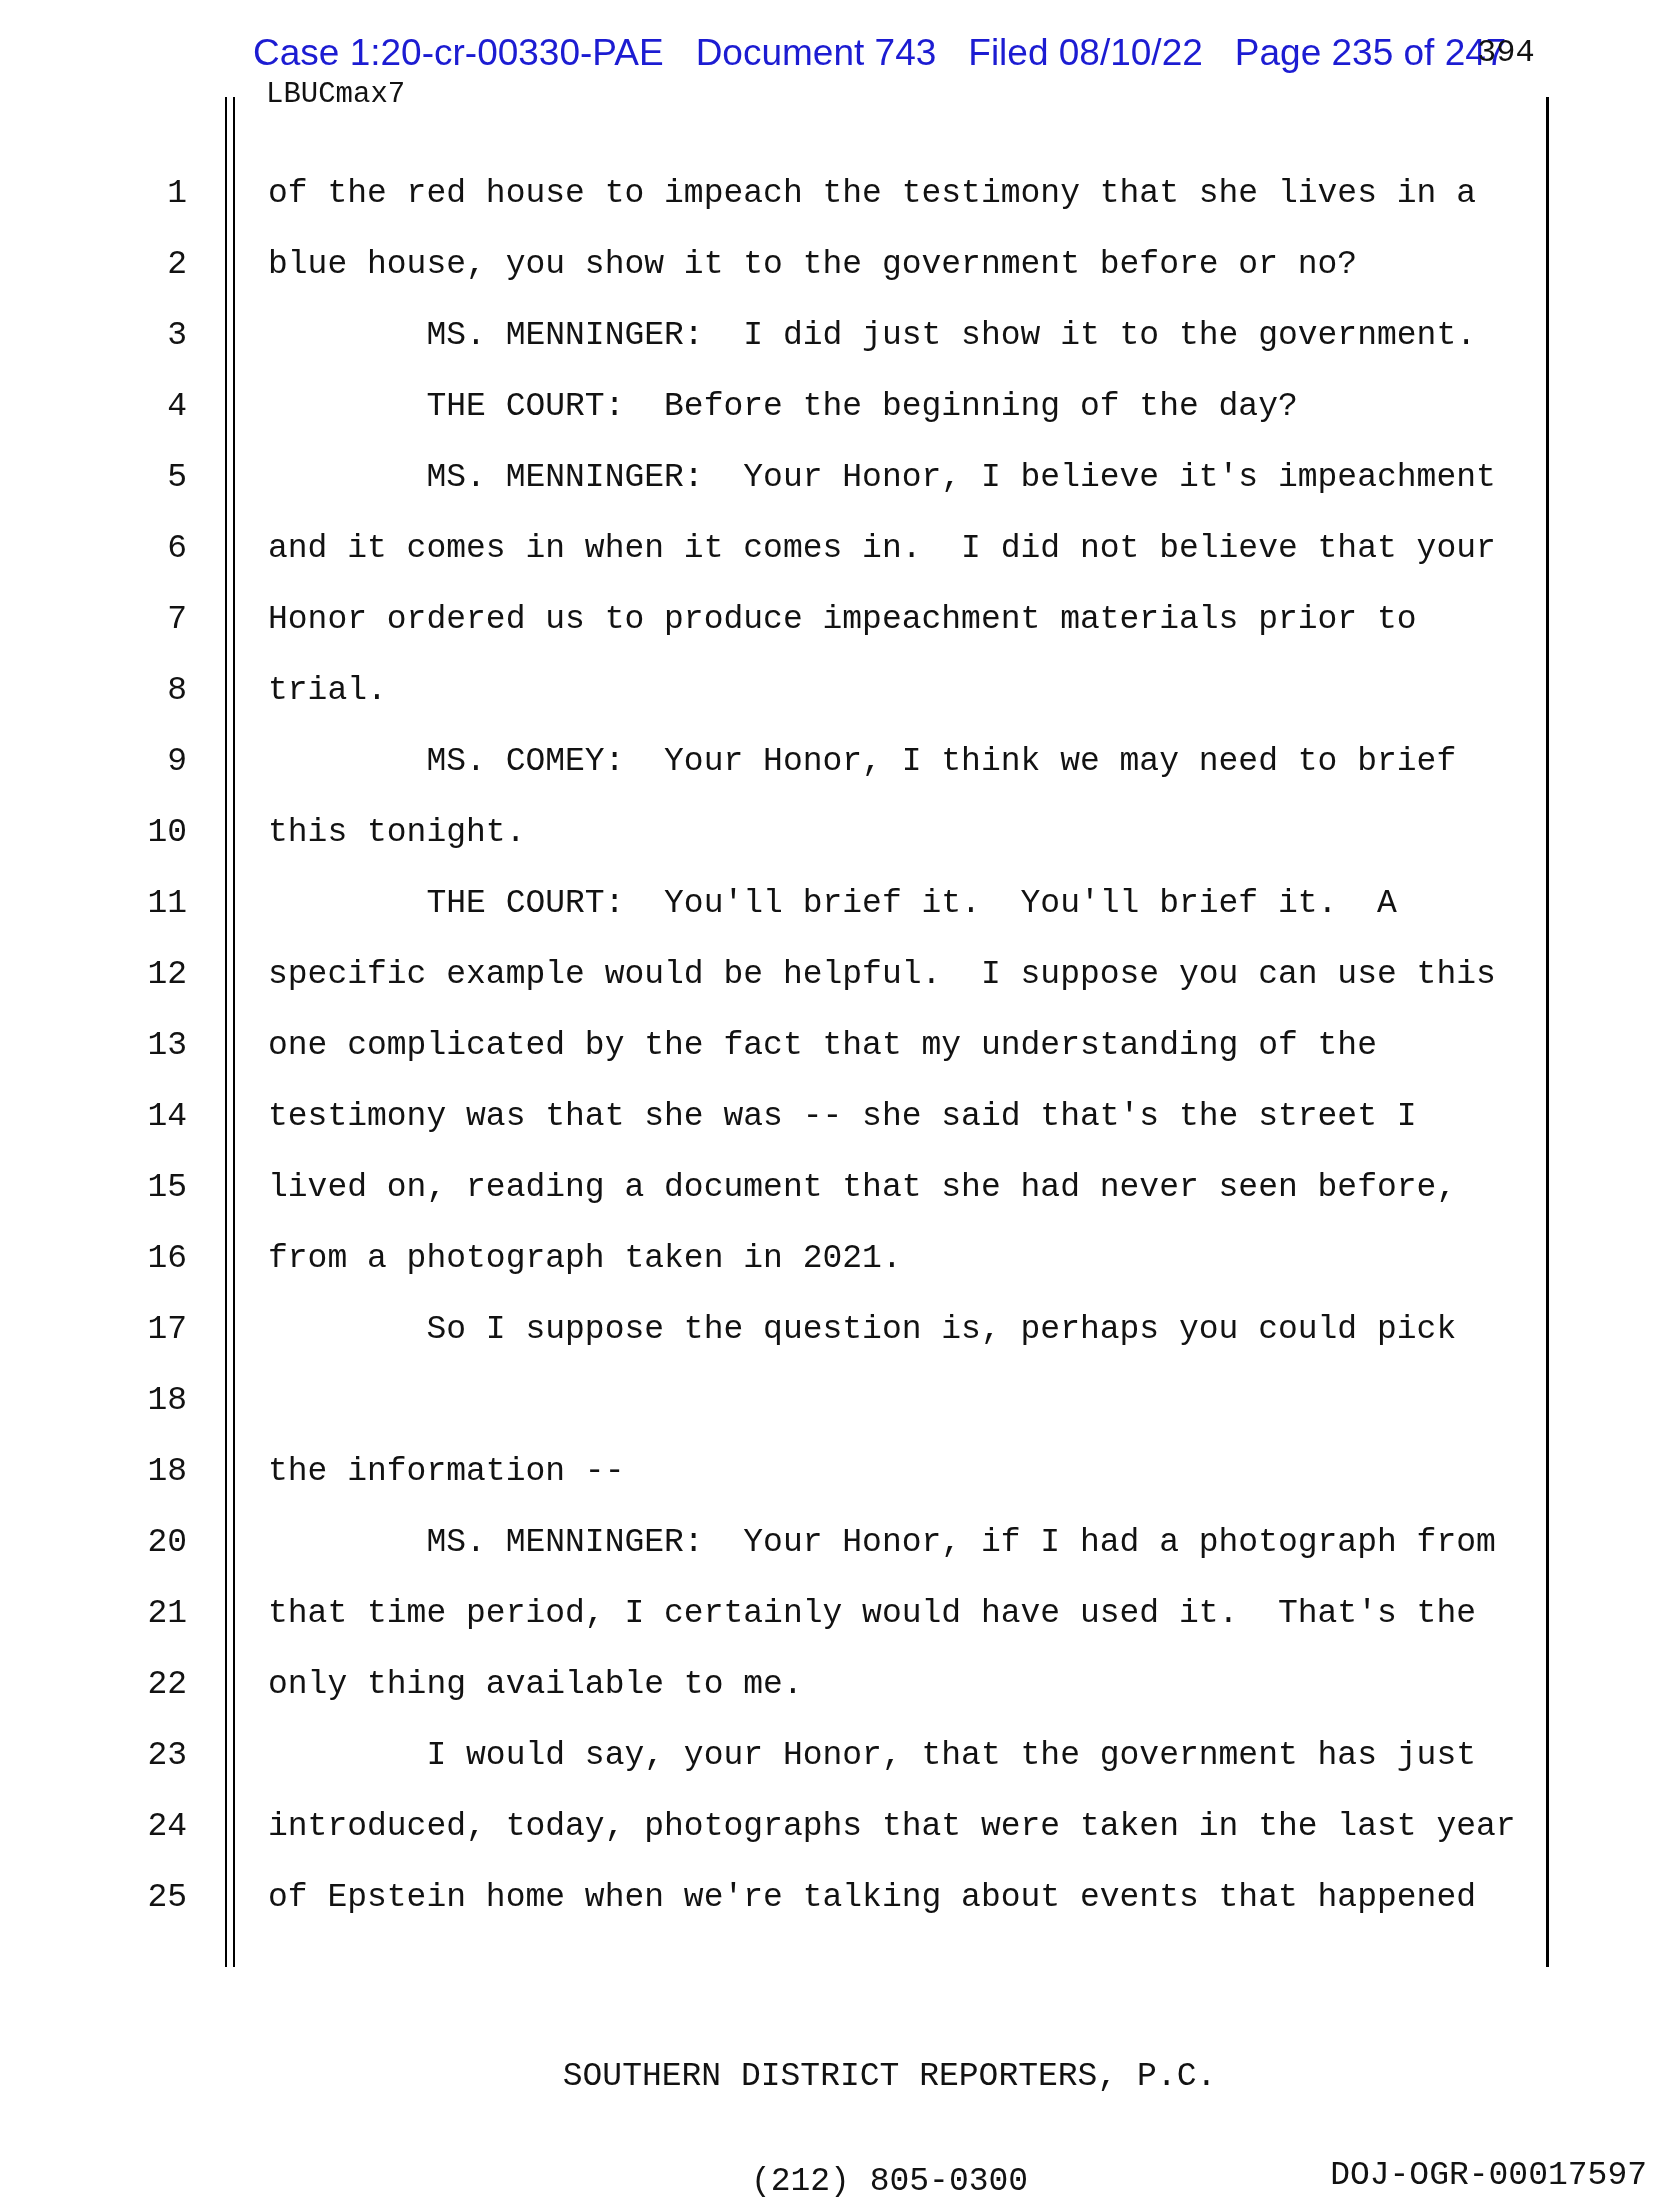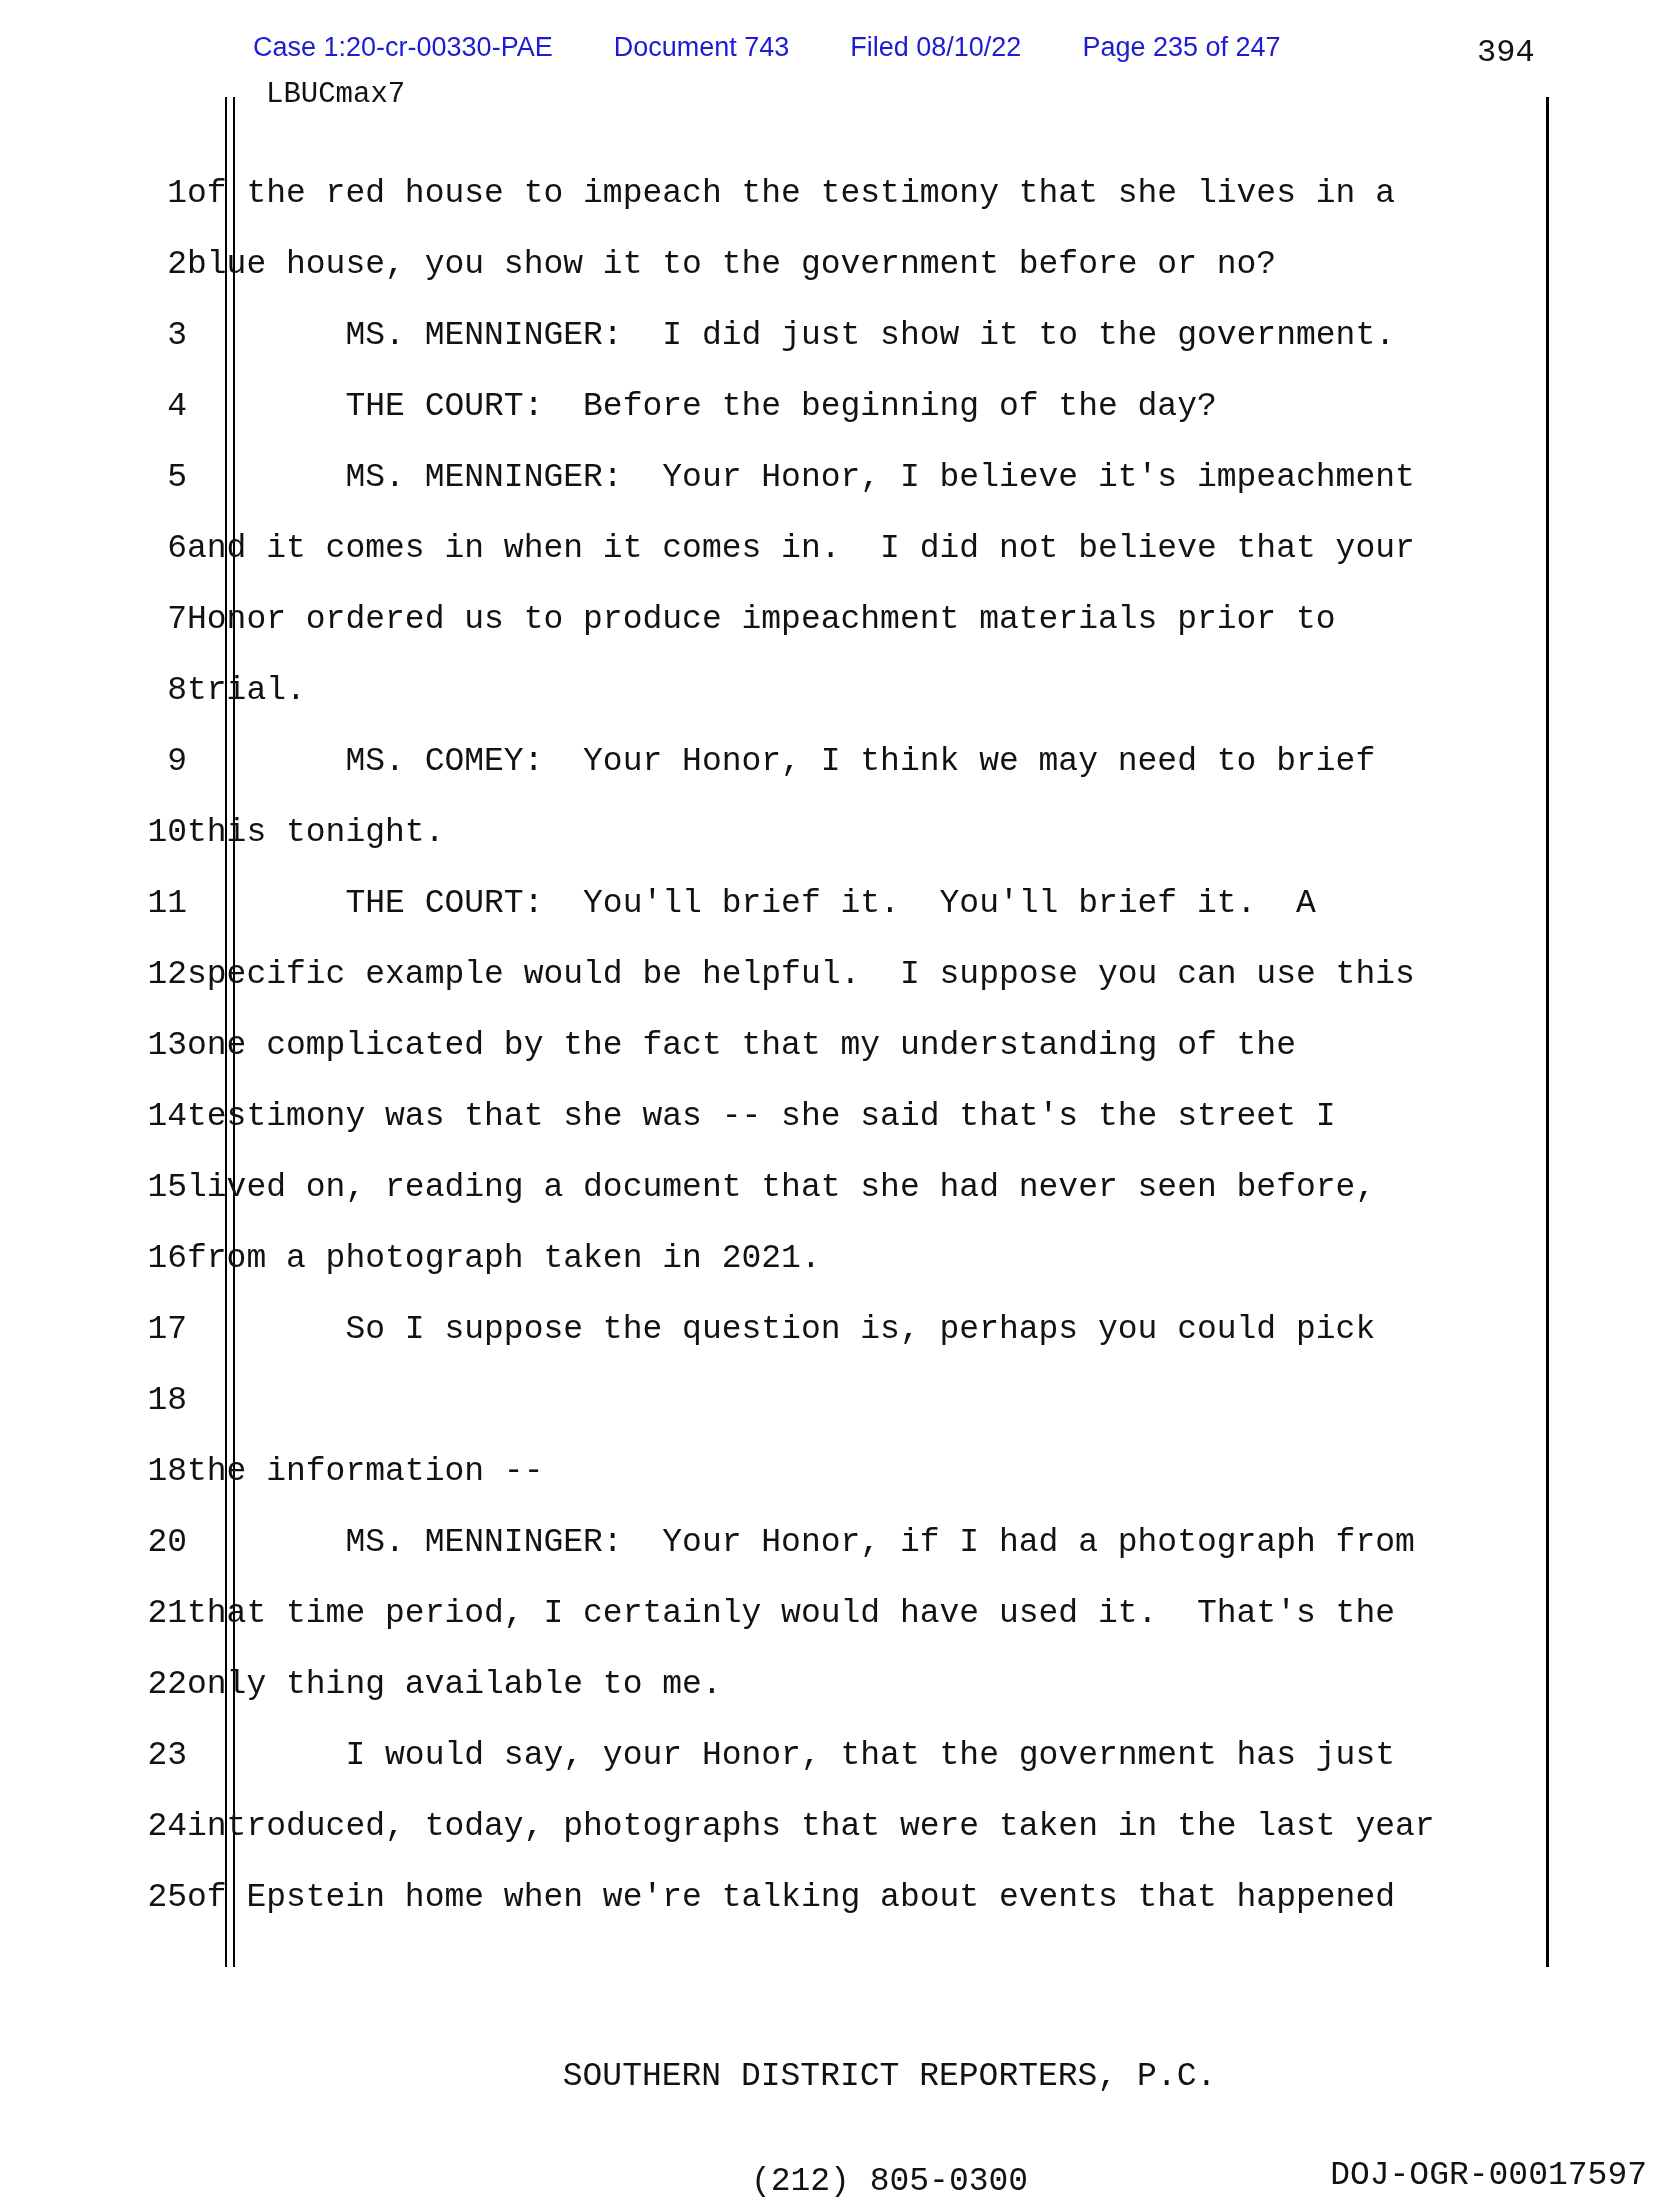--- a/index.html
+++ b/index.html
@@ -7,23 +7,23 @@
     position:relative;
     width:1675px; height:2205px;
     background:#ffffff;
     font-family:"Liberation Mono", monospace;
     color:#121212;
     overflow:hidden;
   }
   
   .stamp {
     position:absolute; left:253px; top:32px;
-    display:flex; gap:61px;
+    display:flex; gap:32px;
     font-family:"Liberation Sans", sans-serif;
-    font-size:27px; font-weight:500;
+    font-size:37px; font-weight:500;
     white-space:nowrap;
   }
   .page-number {
     position:absolute; left:1477px; top:34px;
     font-size:32px;
   }
   .transcript-id {
     position:absolute; left:266px; top:78px;
     font-size:29px;
   }
@@ -39,20 +39,21 @@
   .row {
     display:flex;
     height:71px; line-height:71px;
     font-size:33px;
   }
   .num {
     flex:0 0 187px; width:187px;
     text-align:right;
   }
   .txt {
+    margin-left:81px;
     white-space:pre;
   }
   
   .footer {
     position:absolute; left:268px; top:1989px; width:1243px;
     text-align:center; font-size:33px; line-height:35px;
     white-space:pre;
   }
   .bates {
     position:absolute; right:28px; top:2157px;

